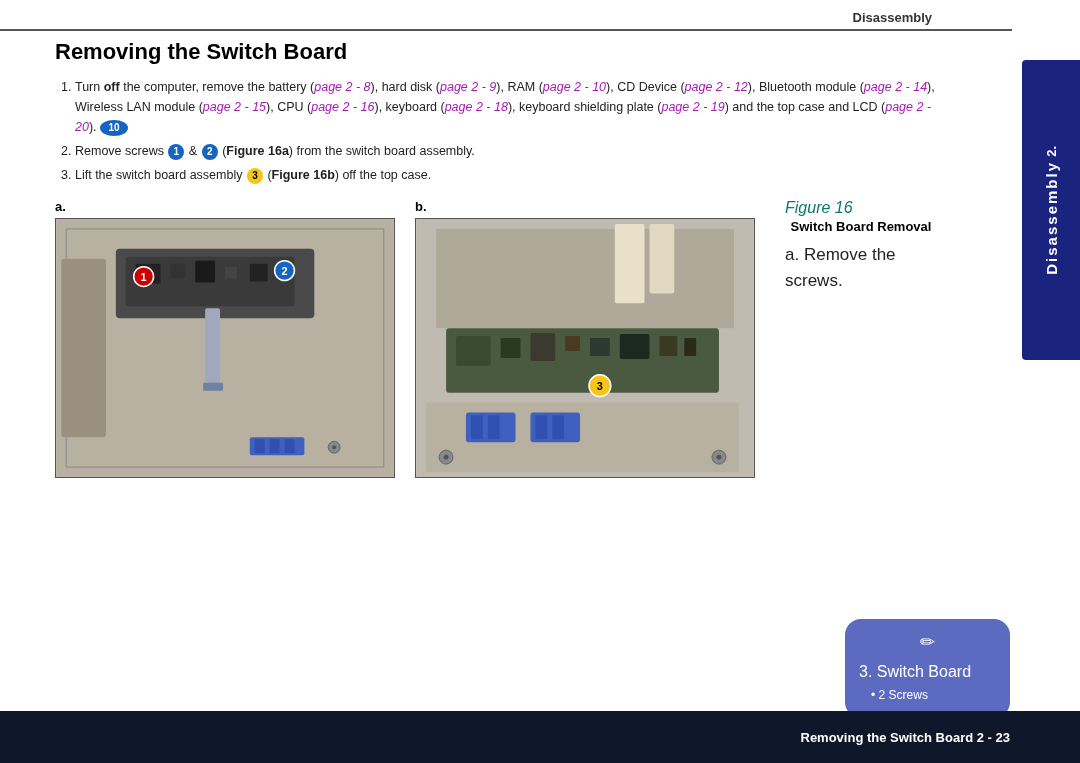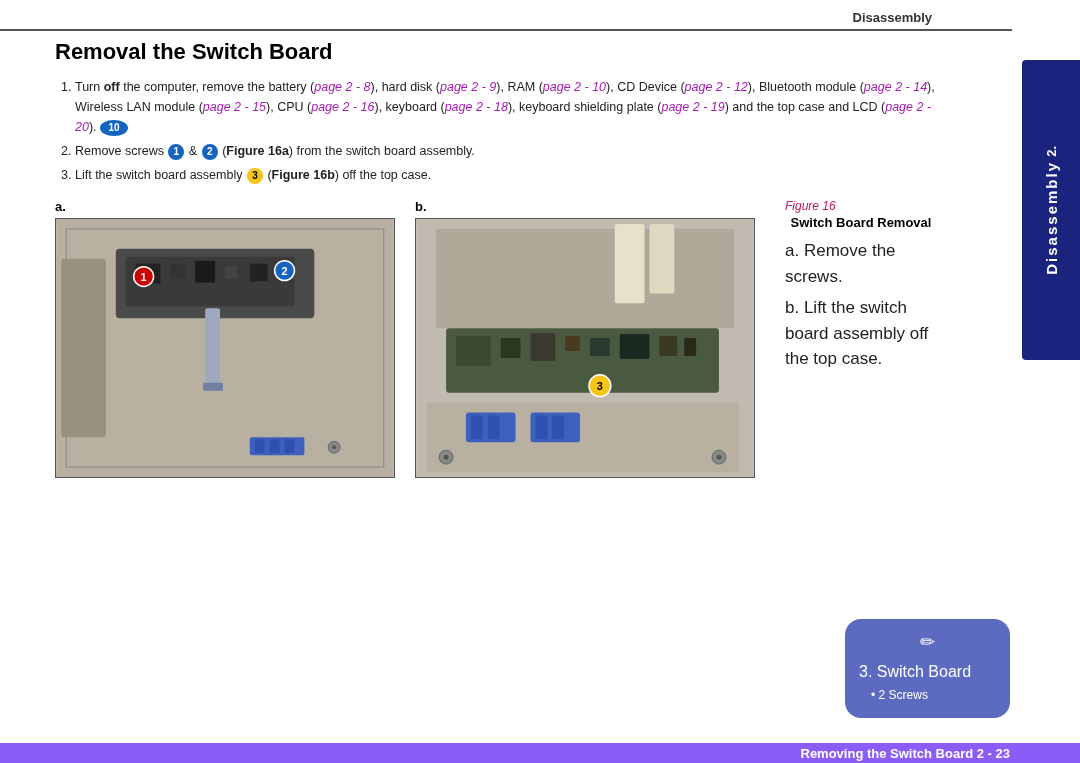--- a/index.html
+++ b/index.html
@@ -172,22 +172,22 @@
 
     
     .figure-side-info {
       margin-left: 10px;
       width: 200px;
       font-size: 11.5px;
     }
 
     .figure-caption {
       font-style: italic;
-      font-size: 12px;
-      color: #be185d;
+      font-size: 16px;
+      color: #0f766e;
       margin-bottom: 2px;
     }
 
     .figure-title {
       font-size: 13px;
       font-weight: bold;
       color: #000;
       margin-bottom: 8px;
       text-align: center;
     }
@@ -228,22 +228,22 @@
       margin-left: 12px;
       line-height: 1.4;
     }
 
     
     .page-footer {
       position: absolute;
       bottom: 0;
       left: 0;
       right: 0;
-      height: 20px;
-      background: #8b5cf6;
+      height: 52px;
+      background: #0f172a;
       display: flex;
       align-items: center;
       justify-content: flex-end;
       padding-right: 70px;
     }
 
     .footer-text {
       color: #fff;
       font-size: 13px;
       font-weight: bold;
@@ -266,21 +266,21 @@
 
   <div class="side-tab">
     <div style="display:flex; flex-direction:column; align-items:center; gap:4px;">
       <span class="side-tab-number" style="writing-mode:vertical-rl; transform:rotate(180deg); font-size:13px; color:#fff; font-weight:bold;">2.</span>
       <span class="side-tab-text">Disassembly</span>
     </div>
   </div>
 
   <div class="main-content">
 
-    <h1 class="page-title">Removal the Switch Board</h1>
+    <h1 class="page-title">Removing the Switch Board</h1>
 
     <div class="instructions">
       <ol>
         <li>
           Turn <strong>off</strong> the computer, remove the battery (<span class="link-text">page 2 - 8</span>), hard disk (<span class="link-text">page 2 - 9</span>),  RAM (<span class="link-text">page 2 - 10</span>), CD Device (<span class="link-text">page
           2 - 12</span>), Bluetooth module (<span class="link-text">page 2 - 14</span>), Wireless LAN module (<span class="link-text">page 2 - 15</span>), CPU (<span class="link-text">page 2 - 16</span>), keyboard (<span class="link-text">page 2 -
           18</span>), keyboard shielding plate (<span class="link-text">page 2 - 19</span>) and the top case and LCD (<span class="link-text">page 2 - 20</span>). <span class="note-icon circle-num-small">10</span>
         </li>
         <li>
           Remove screws <span class="circle-num">1</span> &amp; <span class="circle-num">2</span> (<strong>Figure 16a</strong>) from the switch board assembly.
@@ -386,21 +386,20 @@
         </div>
       </div>
 
       <div class="figure-side-info">
         <div class="figure-caption">Figure 16</div>
         <div class="figure-title">
           <span>Switch Board Removal</span>
         </div>
         <div class="figure-desc">
           <p>a. Remove the screws.</p>
-          <p style="margin-top:6px;">b. Lift the switch board assembly off the top case.</p>
         </div>
       </div>
 
     </div>
 
   </div>
 
   <div class="note-box">
     <div class="note-box-icon">✏</div>
     <div class="note-box-item">3.  Switch Board</div>

